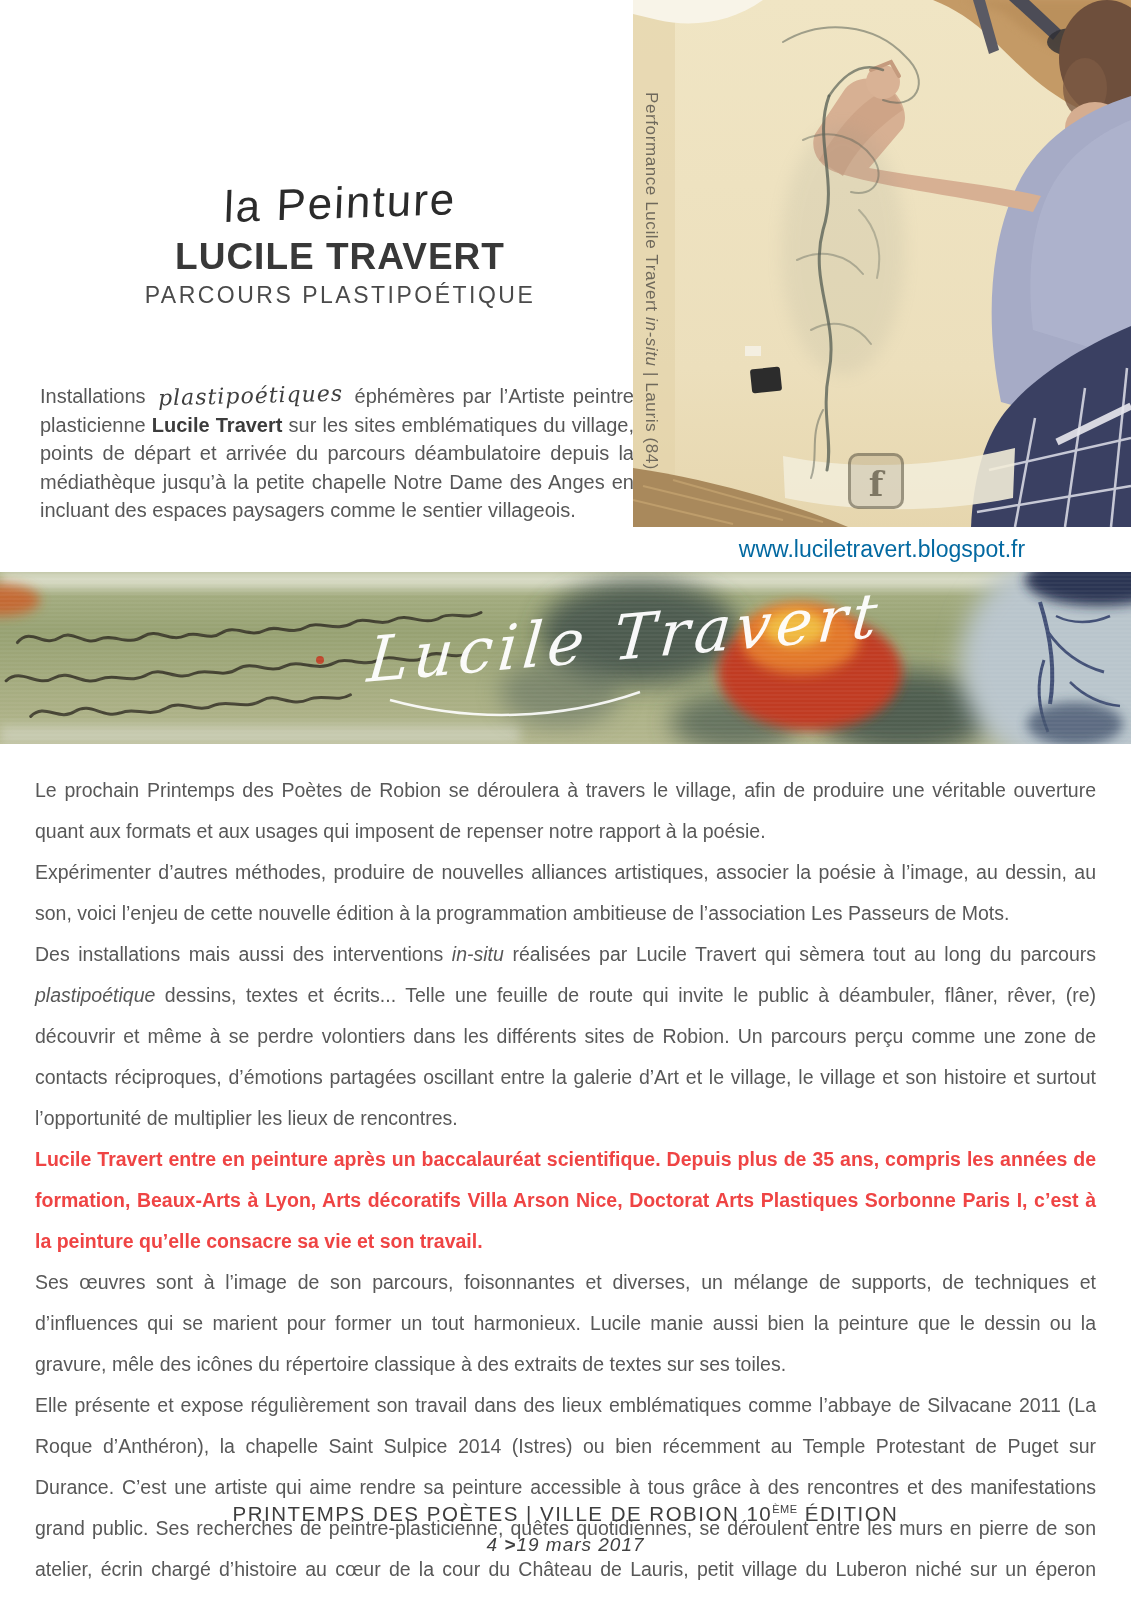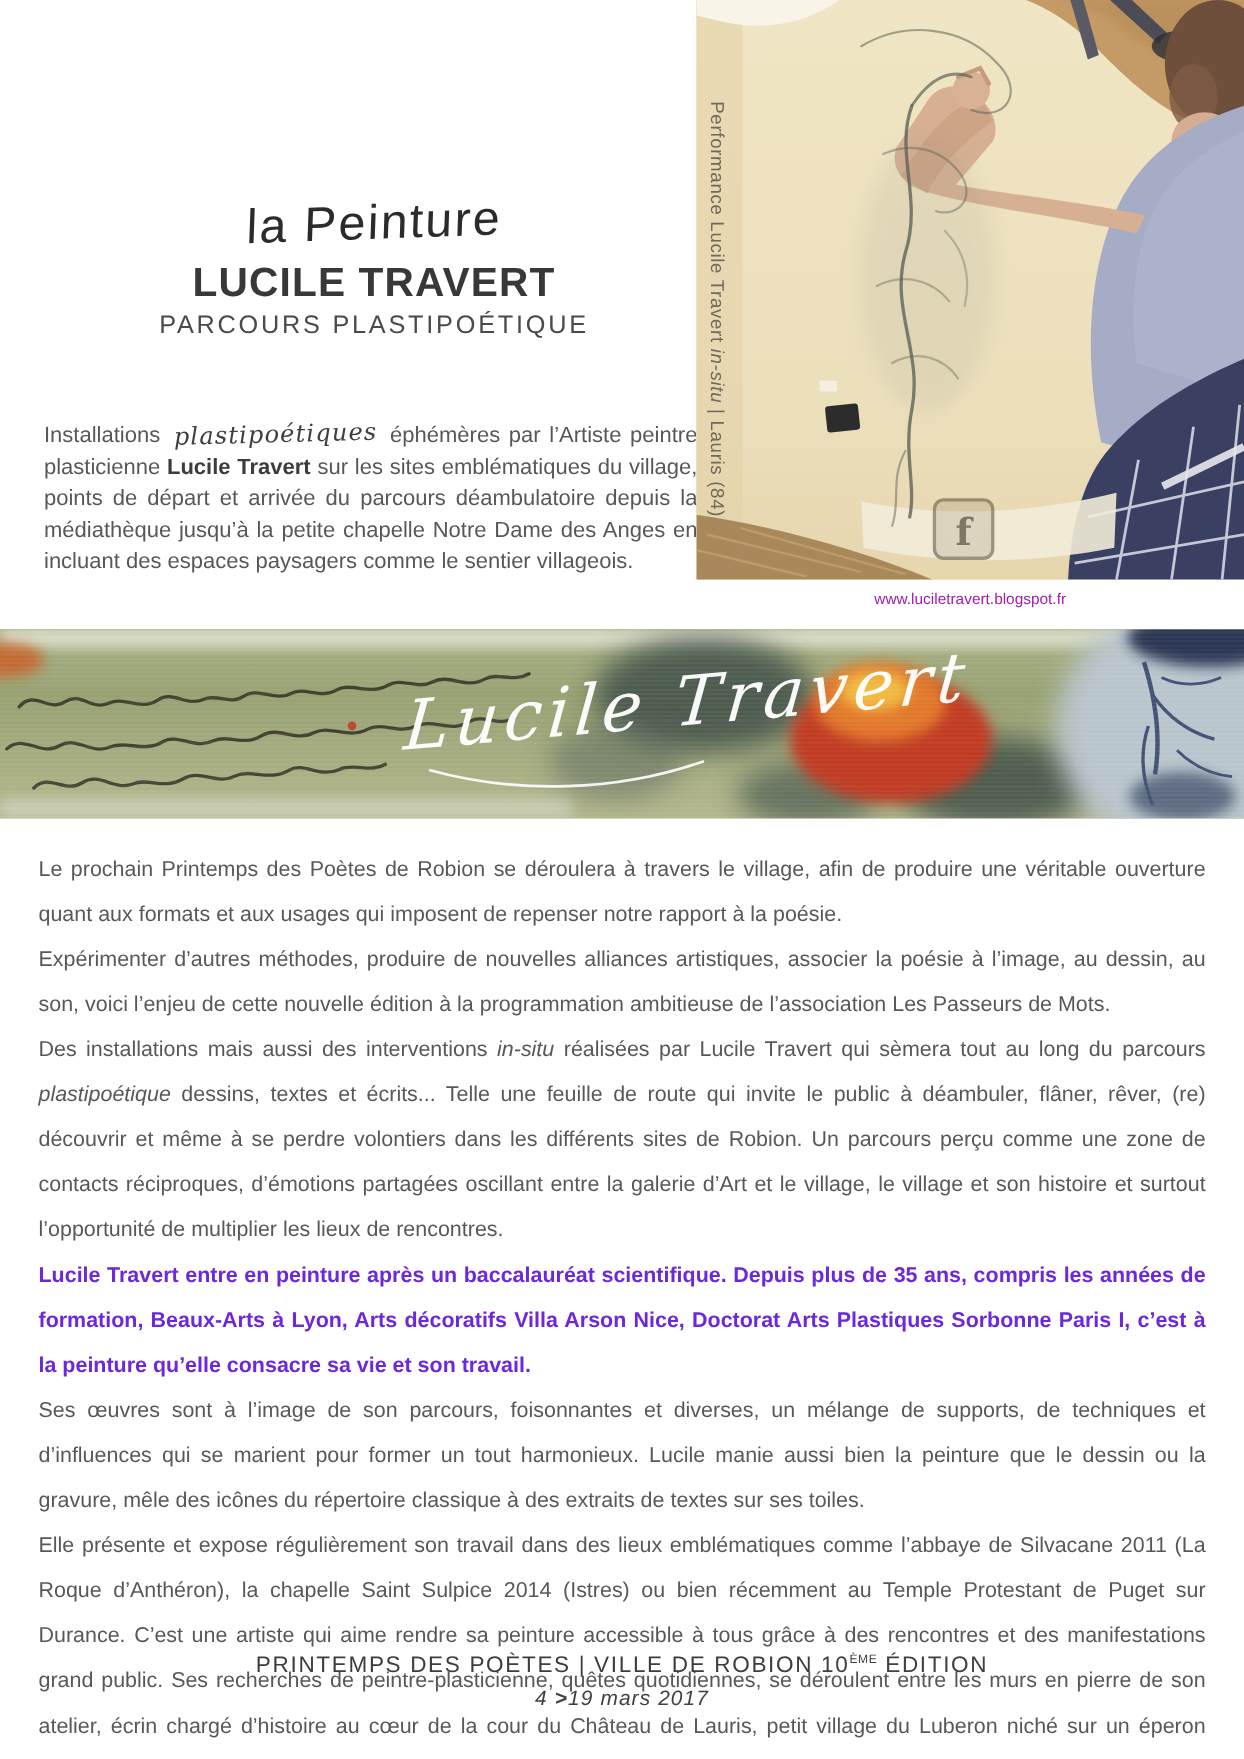--- a/index.html
+++ b/index.html
@@ -31,34 +31,34 @@
   .photo-caption{position:absolute;left:8px;top:92px;height:390px;writing-mode:vertical-rl;
      font-size:17px;color:#6f695c;letter-spacing:.6px;white-space:nowrap;}
   .photo-caption i{font-style:italic;}
   .fb{position:absolute;left:215px;top:453px;width:50px;height:50px;border:3px solid rgba(100,92,75,.55);
       border-radius:10px;background:rgba(120,110,90,.18);display:flex;align-items:center;justify-content:center;}
   .fb span{font-family:"DejaVu Serif",serif;font-weight:700;font-size:34px;color:rgba(95,88,70,.75);
       transform:translateY(3px);}
 
   
   .url-line{position:absolute;left:633px;top:536px;width:498px;text-align:center;}
-  .url-line a{font-size:14px;color:#a21caf;text-decoration:none;}
+  .url-line a{font-size:23px;color:#0369a1;text-decoration:none;}
 
   
   .banner{position:absolute;left:0;top:572px;width:1131px;height:172px;overflow:hidden;background:#9aa375;}
   .banner svg{position:absolute;left:0;top:0;}
   .banner:after{content:"";position:absolute;inset:0;
      background:repeating-linear-gradient(0deg,rgba(255,255,255,.045) 0 2px,transparent 2px 4px);}
 
   
   .body-text{position:absolute;left:35px;top:770px;width:1061px;font-size:19.5px;line-height:41px;
       color:#585858;text-align:justify;}
   .body-text p{margin:0;}
   .body-text .gap{}
-  .body-text .strong{color:#6d28d9;font-weight:700;}
+  .body-text .strong{color:#ef4444;font-weight:700;}
   .body-text i{font-style:italic;}
 
   
   .footer{position:absolute;left:0;top:1502px;width:1131px;text-align:center;color:#3d3d3d;}
   .footer .f1{font-size:20.5px;letter-spacing:1.5px;}
   .footer .f1 .ed{color:#404040;}
   .footer .f1 sup{font-size:11px;letter-spacing:.5px;}
   .footer .f2{font-size:19px;font-style:italic;color:#404040;margin-top:8px;letter-spacing:1px;}
   .footer .f2 .arrow{font-weight:700;}
 </style>

